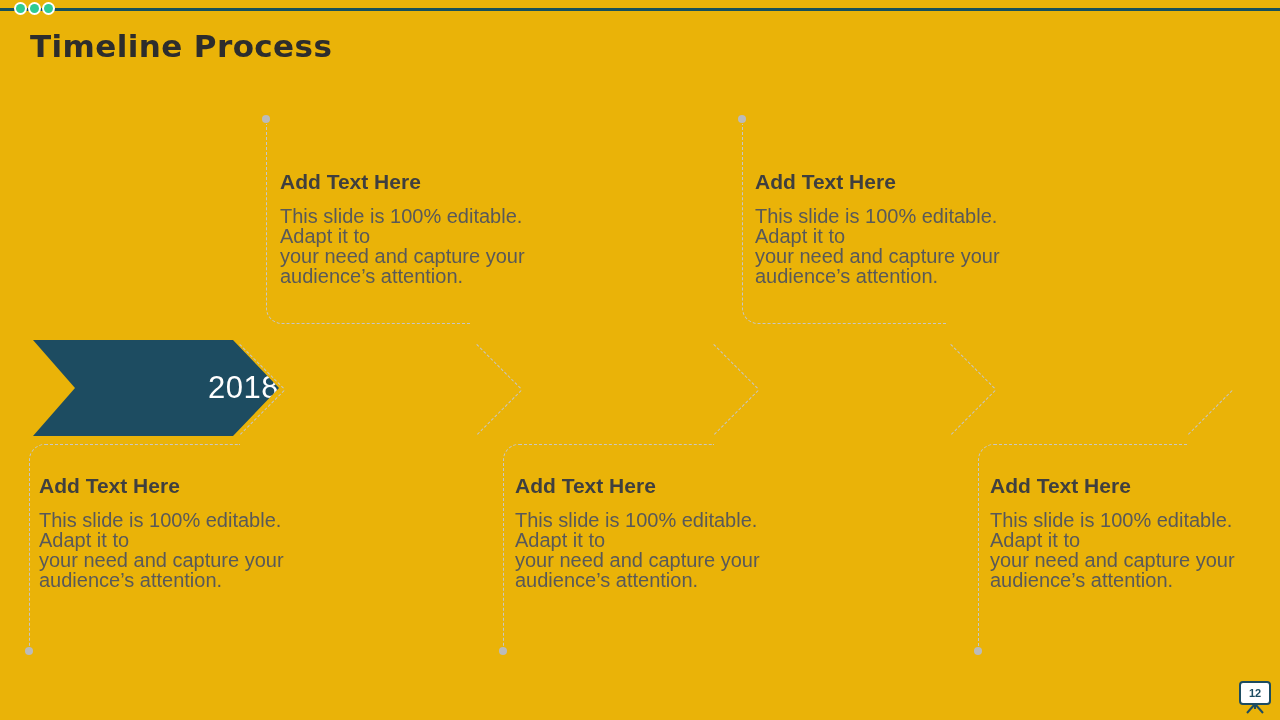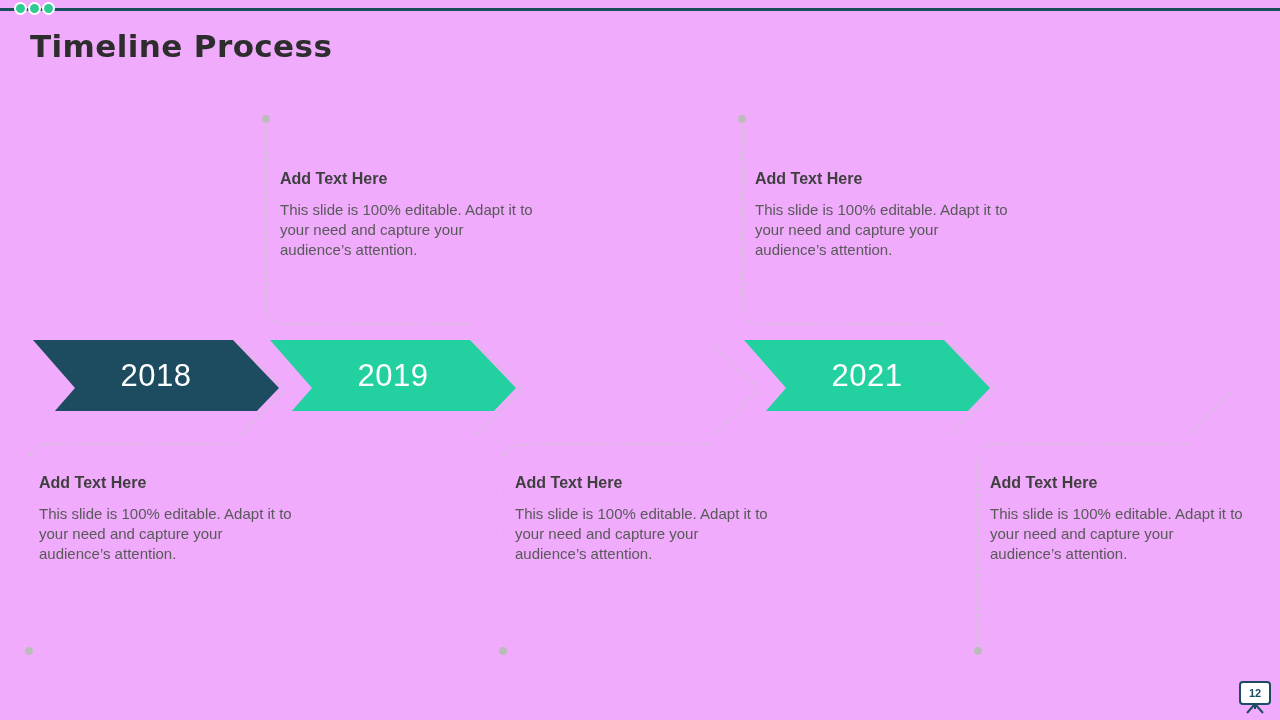--- a/index.html
+++ b/index.html
@@ -1,30 +1,30 @@
 <!DOCTYPE html>
 <html><head>
 <meta charset="utf-8">
 <style>
   html,body{margin:0;padding:0;background:#fff;}
-  .slide{position:relative;width:1280px;height:720px;background:#f0abfc;overflow:hidden;
+  .slide{position:relative;width:1280px;height:720px;background:#eab308;overflow:hidden;
          font-family:"Liberation Sans",sans-serif;}
 
   
   .top-line{position:absolute;left:0;top:8px;width:1280px;height:3px;background:#17505b;}
   .top-dot{position:absolute;top:4px;width:9px;height:9px;border-radius:50%;
            background:#2fcb92;box-shadow:0 0 0 2px #ffffff;}
   .td0{left:16px}.td1{left:30px}.td2{left:44px}
 
   .title{position:absolute;left:30px;top:28px;font-family:"DejaVu Sans",sans-serif;
          font-size:31px;font-weight:800;color:#2d2d2d;letter-spacing:0.4px;}
 
   
-  .arrow{position:absolute;top:340px;width:246px;height:71px;display:flex;
-         align-items:center;justify-content:center;
+  .arrow{position:absolute;top:340px;width:246px;height:96px;display:flex;
+         align-items:center;justify-content:flex-end;
          clip-path:polygon(0 0,200px 0,246px 48px,200px 96px,0 96px,42px 48px);}
   .arrow-navy{background:#1d4c61;}
   .arrow-green{background:#23d1a0;}
   .a0{left:33px}.a1{left:270px}.a2{left:507px}.a3{left:744px}.a4{left:981px}
   .year{color:#ffffff;font-size:31px;letter-spacing:0.5px;}
 
   
   .gseg{position:absolute;width:62px;height:0;border-top:1px dashed #c6c6c6;transform-origin:0 0;}
   .gseg-t{top:344px;transform:rotate(45deg);}
   .gseg-b{top:434px;transform:rotate(-45deg);}
@@ -38,48 +38,42 @@
           border-top-left-radius:16px;height:204px;top:444px;}
   .coA{left:266px}.coB{left:742px}
   .coC{left:29px;width:210px}.coD{left:503px;width:210px}.coE{left:978px;width:208px}
 
   .end-dot{position:absolute;width:8px;height:8px;border-radius:50%;background:#bbbbbb;}
   .edA{left:262px;top:115px}.edB{left:738px;top:115px}
   .edC{left:25px;top:647px}.edD{left:499px;top:647px}.edE{left:974px;top:647px}
 
   
   .txt{position:absolute;width:262px;}
-  .txt h3{margin:0 0 12px 0;font-size:16px;font-weight:bold;color:#3f3f3f;}
-  .txt .ln{font-size:15px;line-height:20px;color:#595959;}
+  .txt h3{margin:0 0 12px 0;font-size:21px;font-weight:bold;color:#3f3f3f;}
+  .txt .ln{font-size:20px;line-height:20px;color:#595959;}
   .tA{left:280px;top:170px}.tB{left:755px;top:170px}
   .tC{left:39px;top:474px}.tD{left:515px;top:474px}.tE{left:990px;top:474px}
 
   
   .page-badge{position:absolute;left:1238px;top:680px;}
 </style>
 </head>
 <body>
 
 <div class="slide">
 
   <div class="top-line"></div>
   <div class="top-dot td0"></div>
   <div class="top-dot td1"></div>
   <div class="top-dot td2"></div>
 
   <div class="title">Timeline Process</div>
 
   <div class="arrow arrow-navy a0">
     <span class="year">2018</span>
-  </div>
-  <div class="arrow arrow-green a1">
-    <span class="year">2019</span>
-  </div>
-  <div class="arrow arrow-green a3">
-    <span class="year">2021</span>
   </div>
 
   <div class="gseg gseg-t g0"></div>
   <div class="gseg gseg-b g0"></div>
   <div class="gseg gseg-t g1"></div>
   <div class="gseg gseg-b g1"></div>
   <div class="gseg gseg-t g2"></div>
   <div class="gseg gseg-b g2"></div>
   <div class="gseg gseg-t g3"></div>
   <div class="gseg gseg-b g3"></div>

